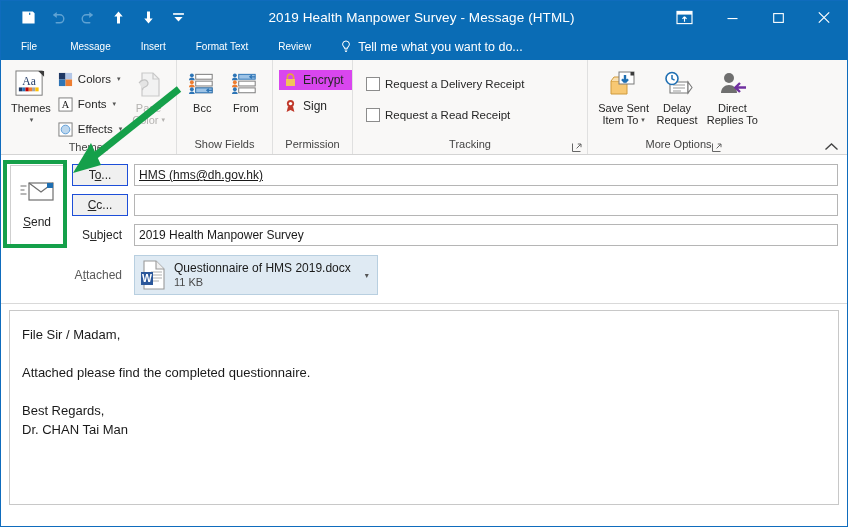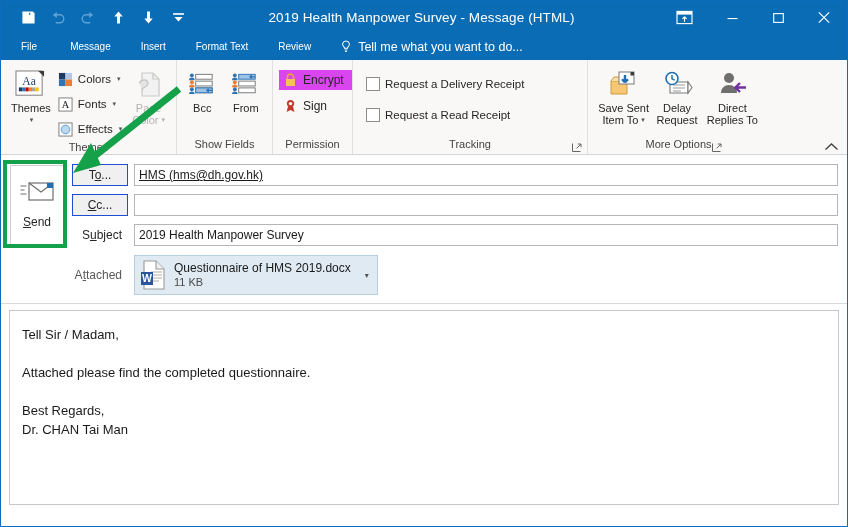--- a/index.html
+++ b/index.html
@@ -745,21 +745,21 @@
             <span class="attach-size">11 KB</span>
           </span>
           <span class="attach-caret">▾</span>
         </div>
       </div>
     </div>
   </div>
 
   <div class="bodywrap">
     <div class="bodybox">
-      <p>Tell Sir / Madam,</p>
+      <p>File Sir / Madam,</p>
       <p>Attached please find the completed questionnaire.</p>
       <p>
         <span>Best Regards,</span><br>
         <span>Dr. CHAN Tai Man</span>
       </p>
     </div>
   </div>
 
   <div class="anno-box"></div>
   <svg class="anno-arrow" viewBox="0 0 125 100">

